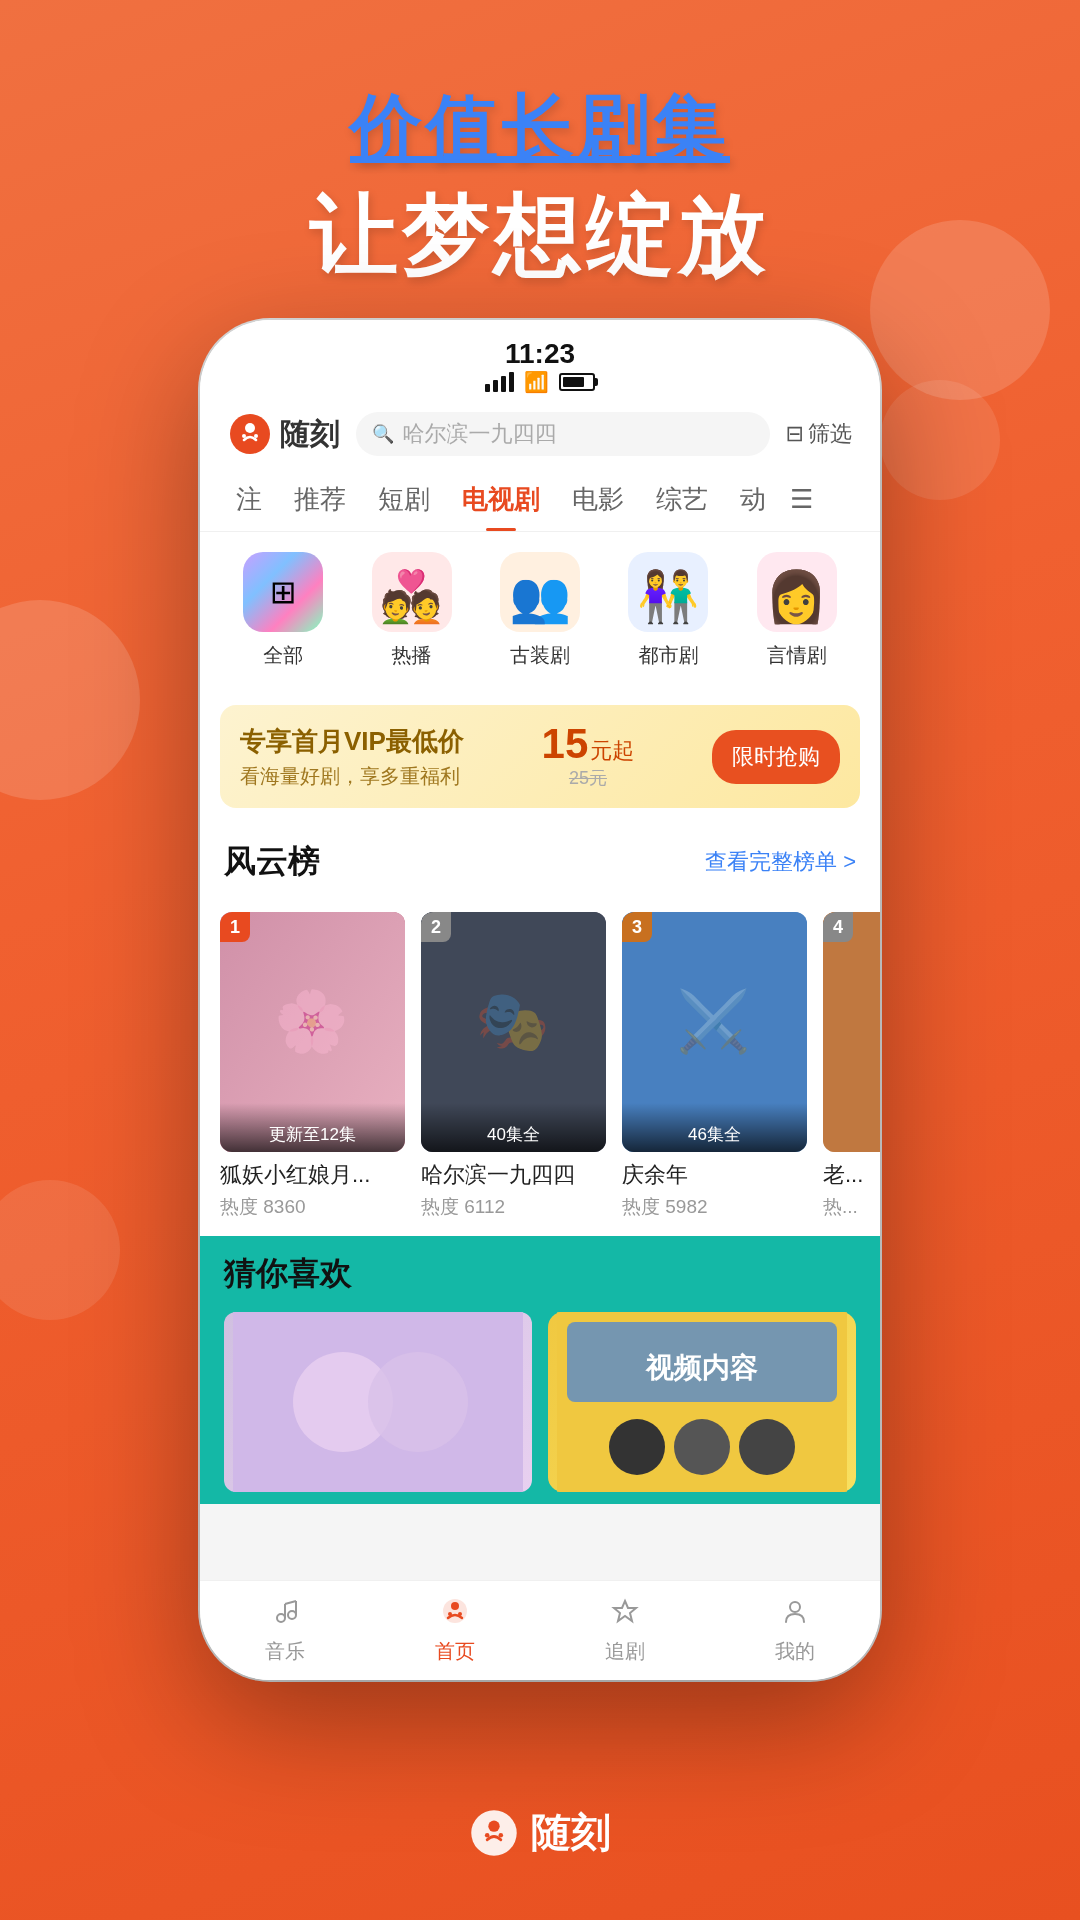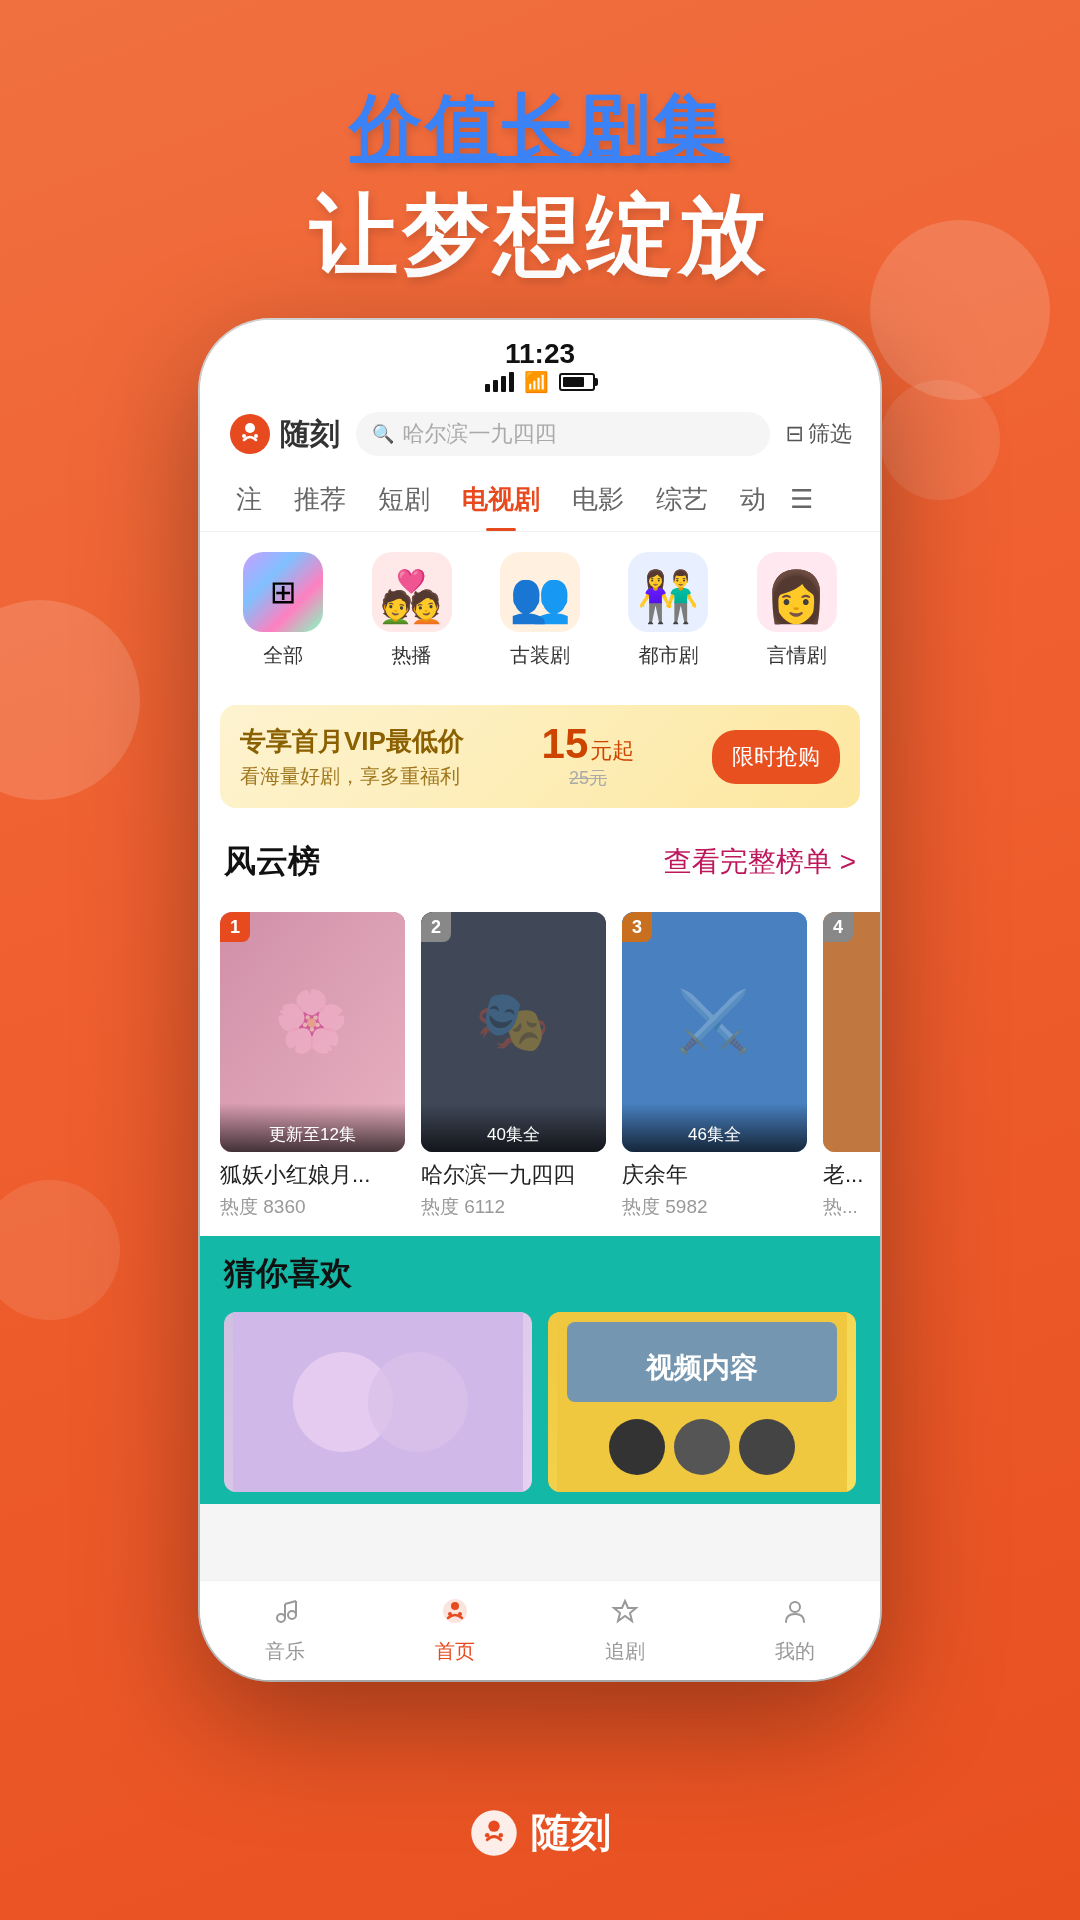--- a/index.html
+++ b/index.html
@@ -301,22 +301,22 @@
       align-items: center;
       padding: 16px 24px 28px;
       background: #fff;
     }
     .section-title {
       font-size: 32px;
       font-weight: 700;
       color: #111;
     }
     .section-more {
-      font-size: 28px;
-      color: #be185d;
+      font-size: 22px;
+      color: #3b82f6;
     }
 
     
     .drama-list {
       background: #fff;
       padding: 0 20px 16px;
       display: flex;
       gap: 16px;
       overflow: hidden;
     }
@@ -476,21 +476,21 @@
       font-weight: 700;
       color: white;
     }
 
     
     .poster-1 { background: linear-gradient(135deg, #c8849c, #e8a0a8); }
     .poster-2 { background: linear-gradient(135deg, #404858, #686080); }
     .poster-3 { background: linear-gradient(135deg, #4880c0, #88b0d8); }
     .poster-4 { background: linear-gradient(135deg, #c07840, #d8a878); }
     .rec-1 { background: linear-gradient(135deg, #d0c0e0, #e8d0f0); }
-    .rec-2 { background: linear-gradient(135deg, #f0c840, #f8e060); }
+    .rec-2 { background: linear-gradient(135deg, #f0c840, #f8e060); border-radius: 15px; }
   </style>
 </head>
 <body>
 
 <div class="bg-circle bg-circle-1"></div>
 <div class="bg-circle bg-circle-2"></div>
 <div class="bg-circle bg-circle-3"></div>
 <div class="bg-circle bg-circle-4"></div>
 
 <div class="hero-text">

